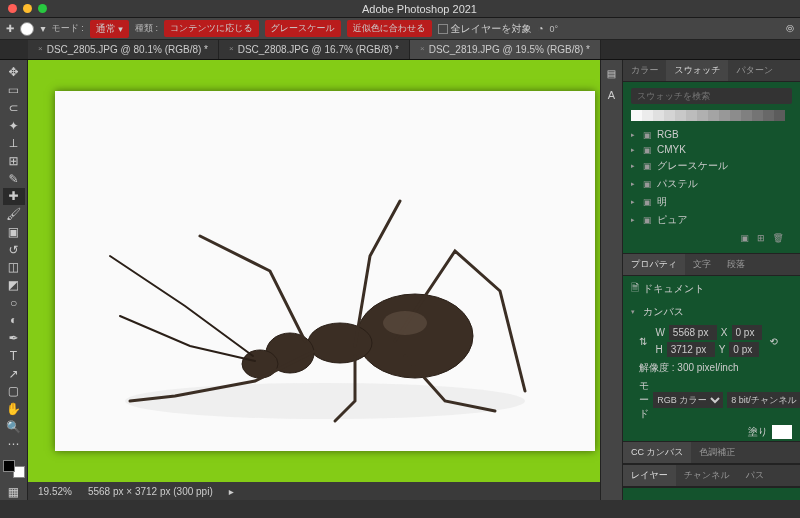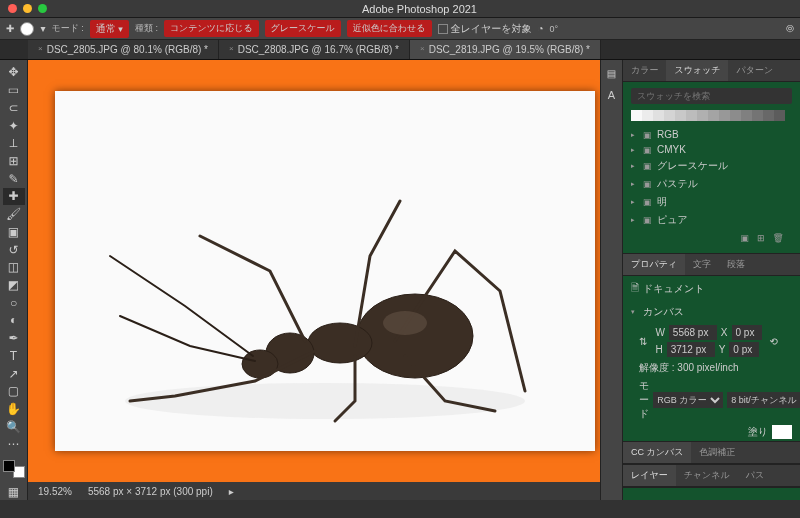--- a/index.html
+++ b/index.html
@@ -18,21 +18,21 @@
 .tab.active{background:#4a4a4a;color:#eee}
 .tab .x{color:#888;font-size:8px}
 .main{display:flex;height:440px}
 .tools{width:28px;background:#454545;display:flex;flex-direction:column;align-items:center;padding-top:4px;gap:1px;border-right:1px solid #222}
 .tool{width:22px;height:20px;display:flex;align-items:center;justify-content:center;color:#ccc;cursor:pointer;font-size:12px}
 .tool.sel{background:#2a2a2a}
 .fgbg{position:relative;width:22px;height:22px;margin-top:6px}
 .fgbg .fg,.fgbg .bg{position:absolute;width:12px;height:12px;border:1px solid #888}
 .fgbg .bg{right:0;bottom:0;background:#fff}
 .fgbg .fg{left:0;top:0;background:#000}
-.canvas-wrap{flex:1;background:#f97316;display:flex;flex-direction:column;overflow:hidden}
+.canvas-wrap{flex:1;background:#84cc16;display:flex;flex-direction:column;overflow:hidden}
 .canvas-area{flex:1;display:flex;align-items:center;justify-content:center;padding:20px}
 .canvas{width:540px;height:360px;background:#fafafa;position:relative;box-shadow:0 0 8px rgba(0,0,0,.5)}
 .statusbar{height:18px;background:#3a3a3a;display:flex;align-items:center;padding:0 10px;font-size:9px;color:#bbb;gap:16px}
 .panels{width:178px;background:#14532d;border-left:1px solid #222;overflow-y:auto}
 .panel-tools{width:22px;height:440px;position:absolute;right:178px;background:#454545;border-left:1px solid #222;display:flex;flex-direction:column;align-items:center;padding-top:8px;gap:10px}
 .panel{border-bottom:1px solid #222}
 .panel-tabs{display:flex;background:#3a3a3a;border-bottom:1px solid #222}
 .ptab{padding:4px 8px;font-size:9px;color:#999;cursor:pointer}
 .ptab.active{background:#454545;color:#ddd}
 .panel-body{padding:6px 8px}

